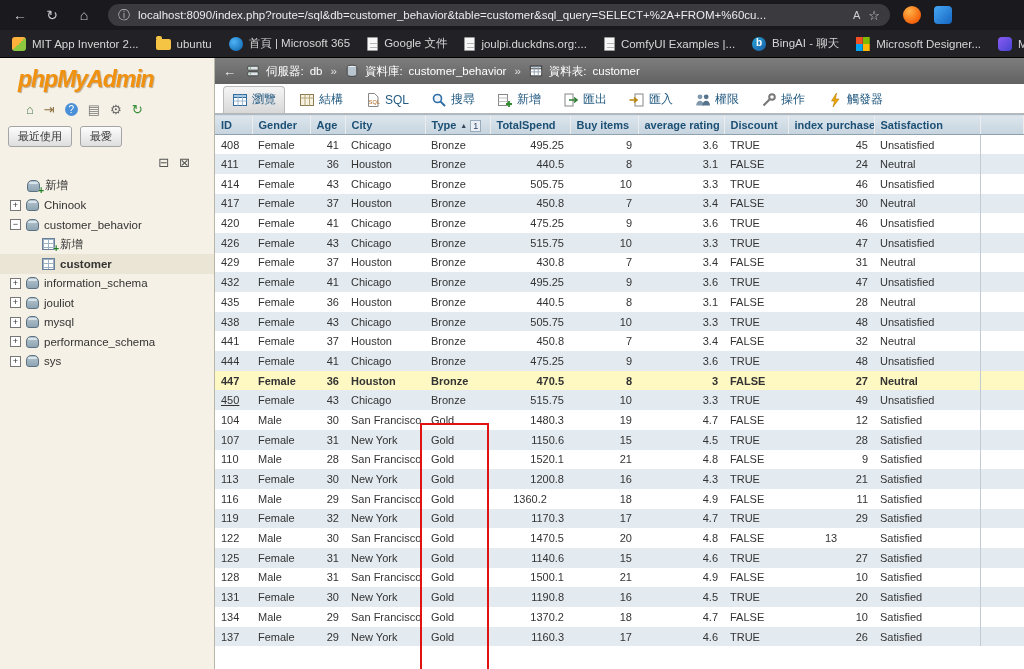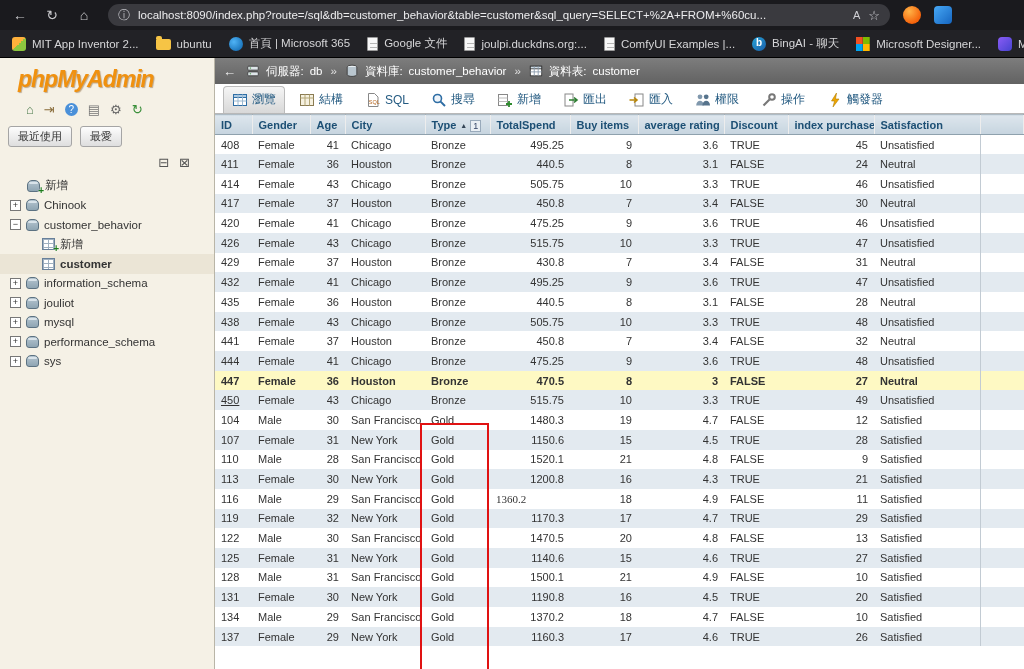--- a/index.html
+++ b/index.html
@@ -590,21 +590,21 @@
           <td style="text-align: right;">21</td>
           <td style="text-align: left;">Satisfied</td>
           <td></td>
         </tr>
         <tr>
           <td style="text-align: left;">116</td>
           <td style="text-align: left;">Male</td>
           <td style="text-align: right;">29</td>
           <td style="text-align: left;">San Francisco</td>
           <td style="text-align: left;">Gold</td>
-          <td style="text-align: left; font-family: Liberation Serif, serif;">1360.2</td>
+          <td style="text-align: center;">1360.2</td>
           <td style="text-align: right;">18</td>
           <td style="text-align: right;">4.9</td>
           <td style="text-align: left;">FALSE</td>
           <td style="text-align: right;">11</td>
           <td style="text-align: left;">Satisfied</td>
           <td></td>
         </tr>
         <tr>
           <td style="text-align: left;">119</td>
           <td style="text-align: left;">Female</td>
@@ -622,21 +622,21 @@
         <tr>
           <td style="text-align: left;">122</td>
           <td style="text-align: left;">Male</td>
           <td style="text-align: right;">30</td>
           <td style="text-align: left;">San Francisco</td>
           <td style="text-align: left;">Gold</td>
           <td style="text-align: right;">1470.5</td>
           <td style="text-align: right;">20</td>
           <td style="text-align: right;">4.8</td>
           <td style="text-align: left;">FALSE</td>
-          <td style="text-align: right;">13</td>
+          <td style="text-align: center;">13</td>
           <td style="text-align: left;">Satisfied</td>
           <td></td>
         </tr>
         <tr>
           <td style="text-align: left; margin-left: 44px;">125</td>
           <td style="text-align: left;">Female</td>
           <td style="text-align: right;">31</td>
           <td style="text-align: left;">New York</td>
           <td style="text-align: left;">Gold</td>
           <td style="text-align: right;">1140.6</td>

